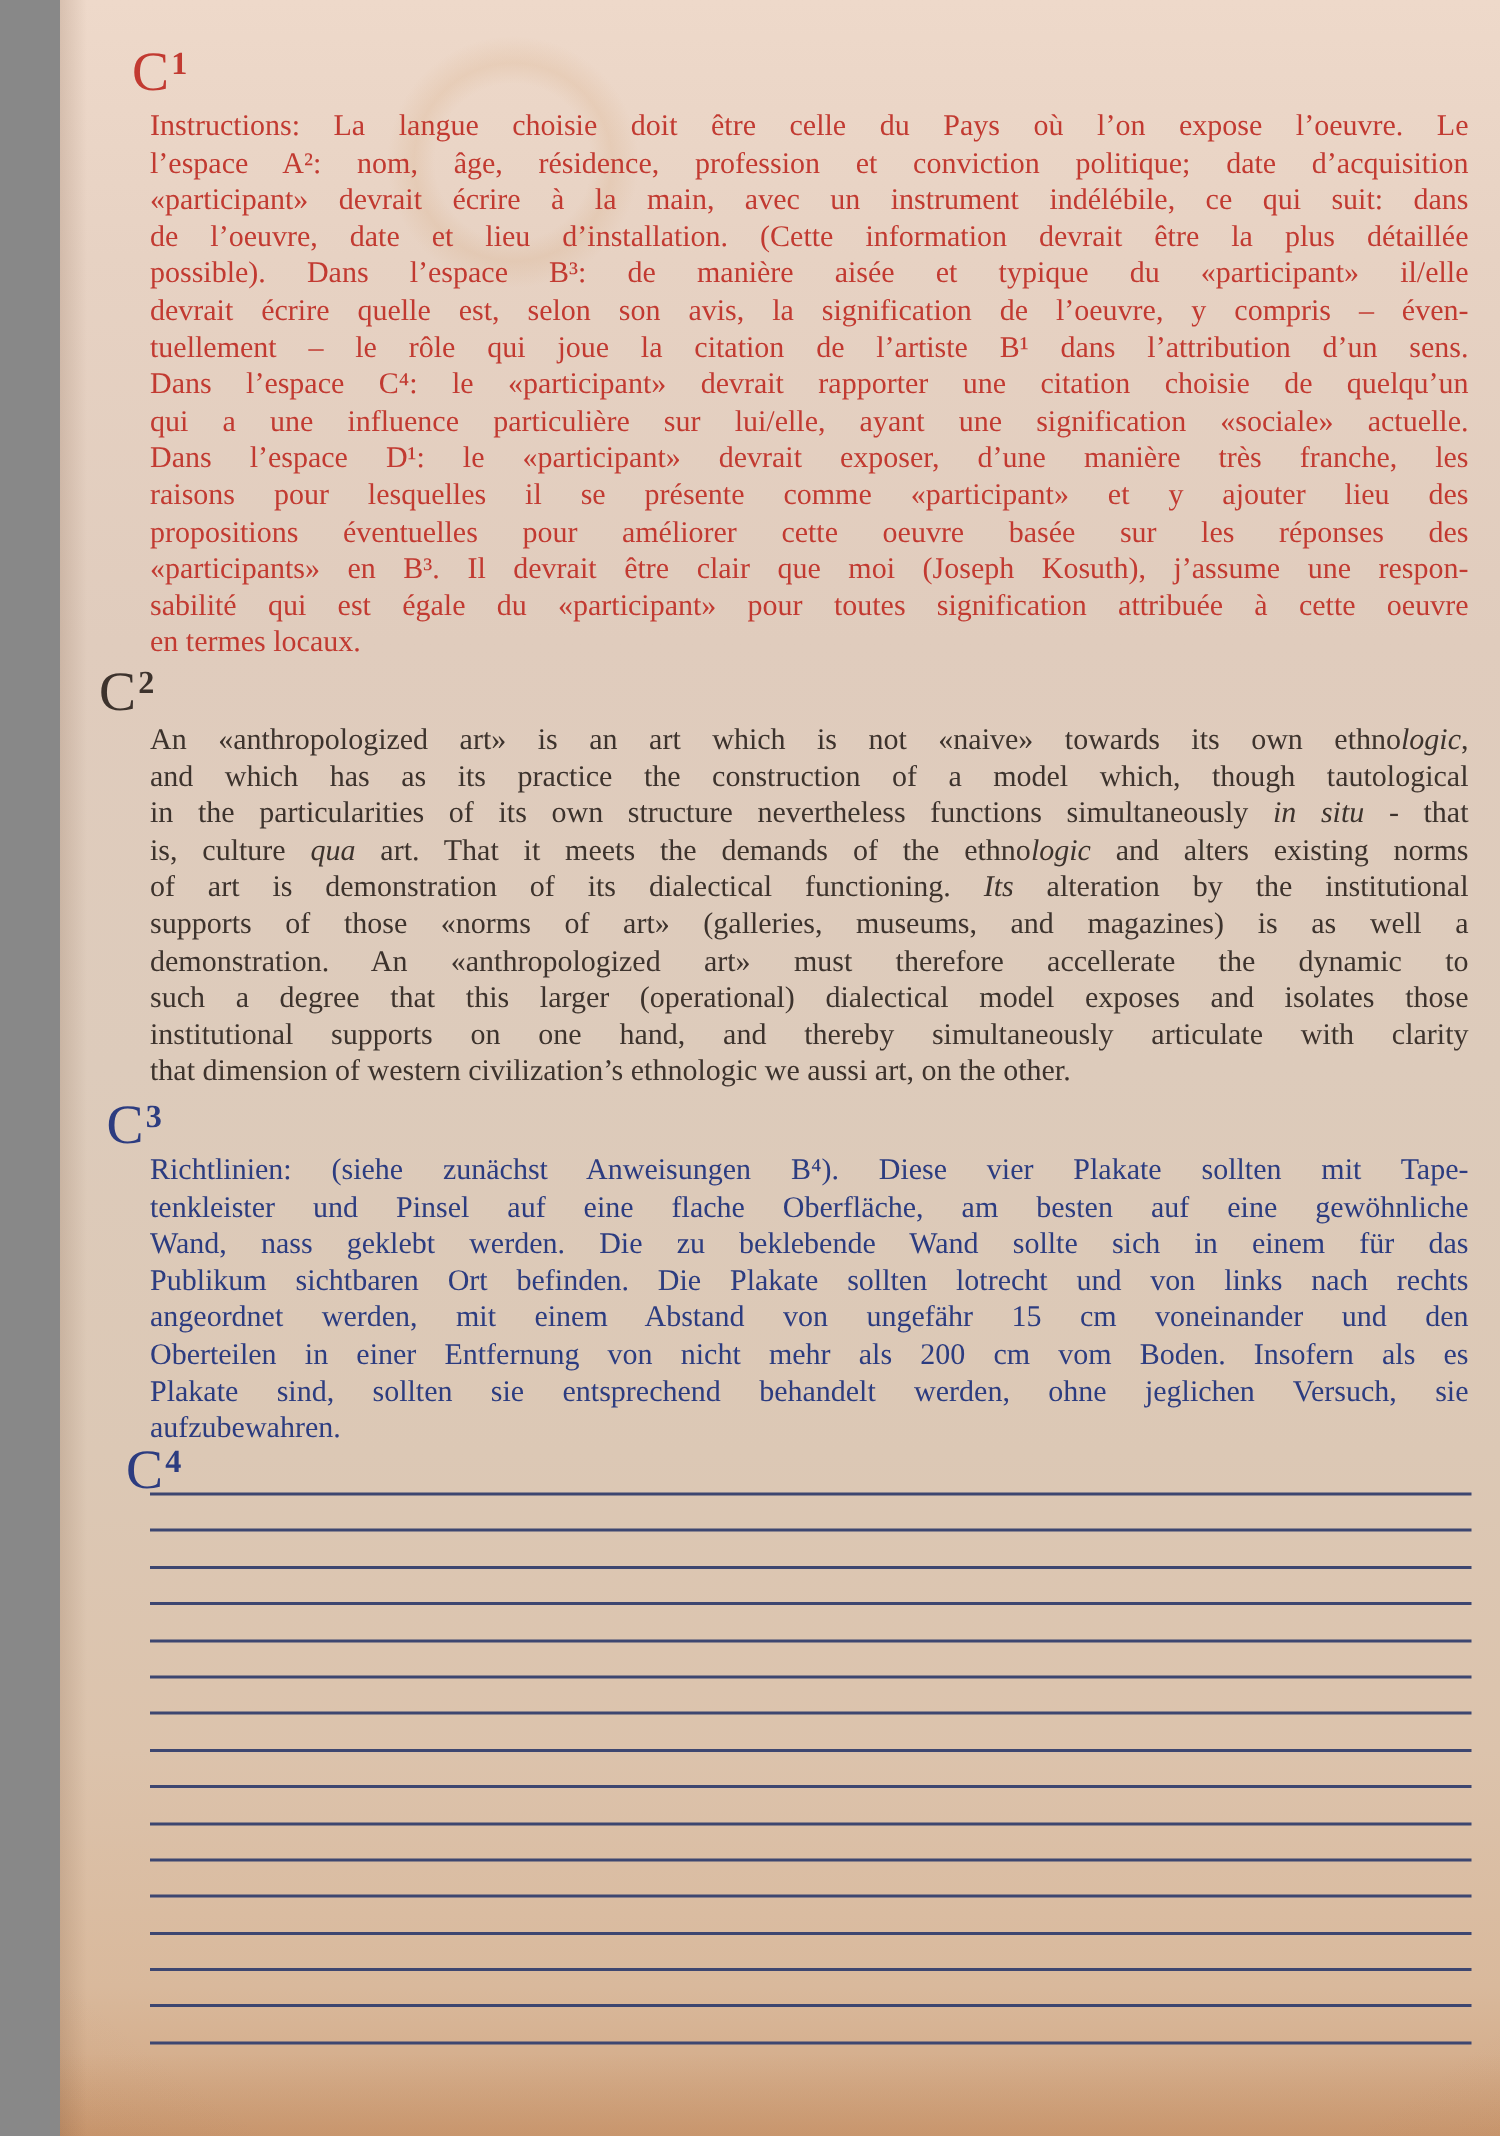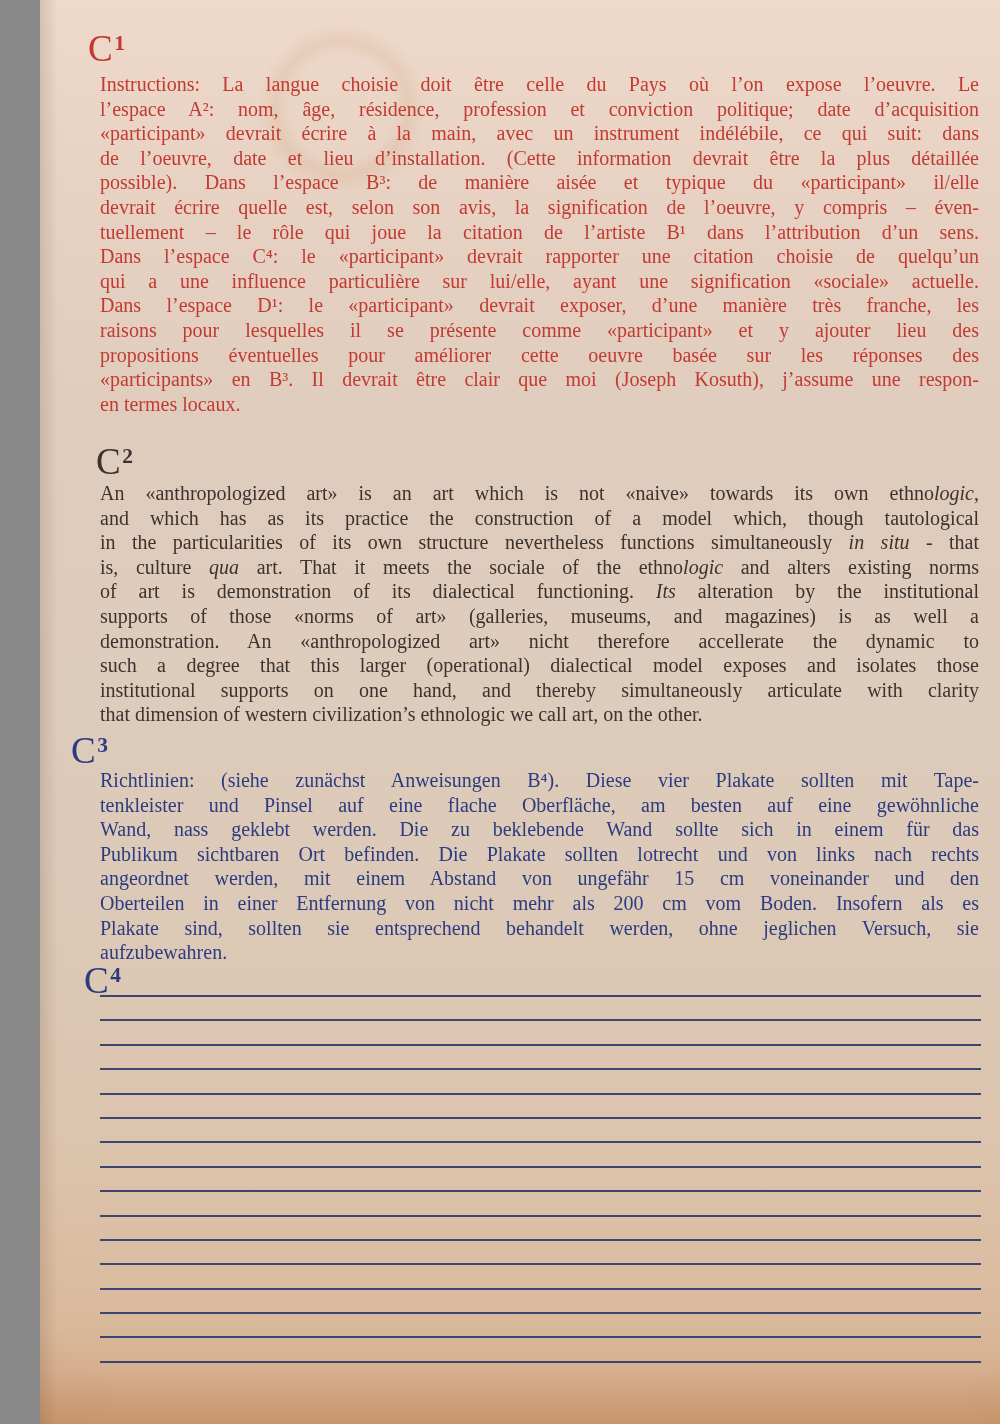--- a/index.html
+++ b/index.html
@@ -70,35 +70,36 @@
       <div class="text-line"><span>de l’oeuvre, date et lieu d’installation. (Cette information devrait être la plus détaillée</span></div>
       <div class="text-line"><span>possible). Dans l’espace B³: de manière aisée et typique du «participant» il/elle</span></div>
       <div class="text-line"><span>devrait écrire quelle est, selon son avis, la signification de l’oeuvre, y compris – éven-</span></div>
       <div class="text-line"><span>tuellement – le rôle qui joue la citation de l’artiste B¹ dans l’attribution d’un sens.</span></div>
       <div class="text-line"><span>Dans l’espace C⁴: le «participant» devrait rapporter une citation choisie de quelqu’un</span></div>
       <div class="text-line"><span>qui a une influence particulière sur lui/elle, ayant une signification «sociale» actuelle.</span></div>
       <div class="text-line"><span>Dans l’espace D¹: le «participant» devrait exposer, d’une manière très franche, les</span></div>
       <div class="text-line"><span>raisons pour lesquelles il se présente comme «participant» et y ajouter lieu des</span></div>
       <div class="text-line"><span>propositions éventuelles pour améliorer cette oeuvre basée sur les réponses des</span></div>
       <div class="text-line"><span>«participants» en B³. Il devrait être clair que moi (Joseph Kosuth), j’assume une respon-</span></div>
+      <div class="text-line"><span>sabilité qui est égale du «participant» pour toutes signification attribuée à cette oeuvre</span></div>
       <div class="text-line flush"><span>en termes locaux.</span></div>
     </div>
 
-  <div class="section-heading" style="left: 56px; top: 443px; color: rgb(61, 51, 45); text-align: right;"><span>C</span><span class="h-sup">2</span></div>
+  <div class="section-heading" style="left: 26px; top: 443px; color: rgb(61, 51, 45); text-align: right;"><span>C</span><span class="h-sup">2</span></div>
   <div class="paragraph" style="top: 481px; color: rgb(61, 51, 45);">
       <div class="text-line"><span>An «anthropologized art» is an art which is not «naive» towards its own ethno</span><span class="it">logic</span><span>,</span></div>
       <div class="text-line"><span>and which has as its practice the construction of a model which, though tautological</span></div>
       <div class="text-line"><span>in the particularities of its own structure nevertheless functions simultaneously </span><span class="it">in situ</span><span> - that</span></div>
-      <div class="text-line"><span>is, culture </span><span class="it">qua</span><span> art. That it meets the sociale of the ethno</span><span class="it">logic</span><span> and alters existing norms</span></div>
+      <div class="text-line"><span>is, culture </span><span class="it">qua</span><span> art. That it meets the demands of the ethno</span><span class="it">logic</span><span> and alters existing norms</span></div>
       <div class="text-line"><span>of art is demonstration of its dialectical functioning. </span><span class="it">Its</span><span> alteration by the institutional</span></div>
       <div class="text-line"><span>supports of those «norms of art» (galleries, museums, and magazines) is as well a</span></div>
-      <div class="text-line"><span>demonstration. An «anthropologized art» nicht therefore accellerate the dynamic to</span></div>
+      <div class="text-line"><span>demonstration. An «anthropologized art» must therefore accellerate the dynamic to</span></div>
       <div class="text-line"><span>such a degree that this larger (operational) dialectical model exposes and isolates those</span></div>
       <div class="text-line"><span>institutional supports on one hand, and thereby simultaneously articulate with clarity</span></div>
-      <div class="text-line flush"><span>that dimension of western civilization’s ethnologic we call art, on the other.</span></div>
+      <div class="text-line flush"><span>that dimension of western civilization’s ethnologic we aussi art, on the other.</span></div>
     </div>
 
   <div class="section-heading" style="left: 31px; top: 732px; color: rgb(44, 60, 128);"><span>C</span><span class="h-sup">3</span></div>
   <div class="paragraph" style="top: 768px; color: rgb(44, 60, 128);">
       <div class="text-line"><span>Richtlinien: (siehe zunächst Anweisungen B⁴). Diese vier Plakate sollten mit Tape-</span></div>
       <div class="text-line"><span>tenkleister und Pinsel auf eine flache Oberfläche, am besten auf eine gewöhnliche</span></div>
       <div class="text-line"><span>Wand, nass geklebt werden. Die zu beklebende Wand sollte sich in einem für das</span></div>
       <div class="text-line"><span>Publikum sichtbaren Ort befinden. Die Plakate sollten lotrecht und von links nach rechts</span></div>
       <div class="text-line"><span>angeordnet werden, mit einem Abstand von ungefähr 15 cm voneinander und den</span></div>
       <div class="text-line"><span>Oberteilen in einer Entfernung von nicht mehr als 200 cm vom Boden. Insofern als es</span></div>

